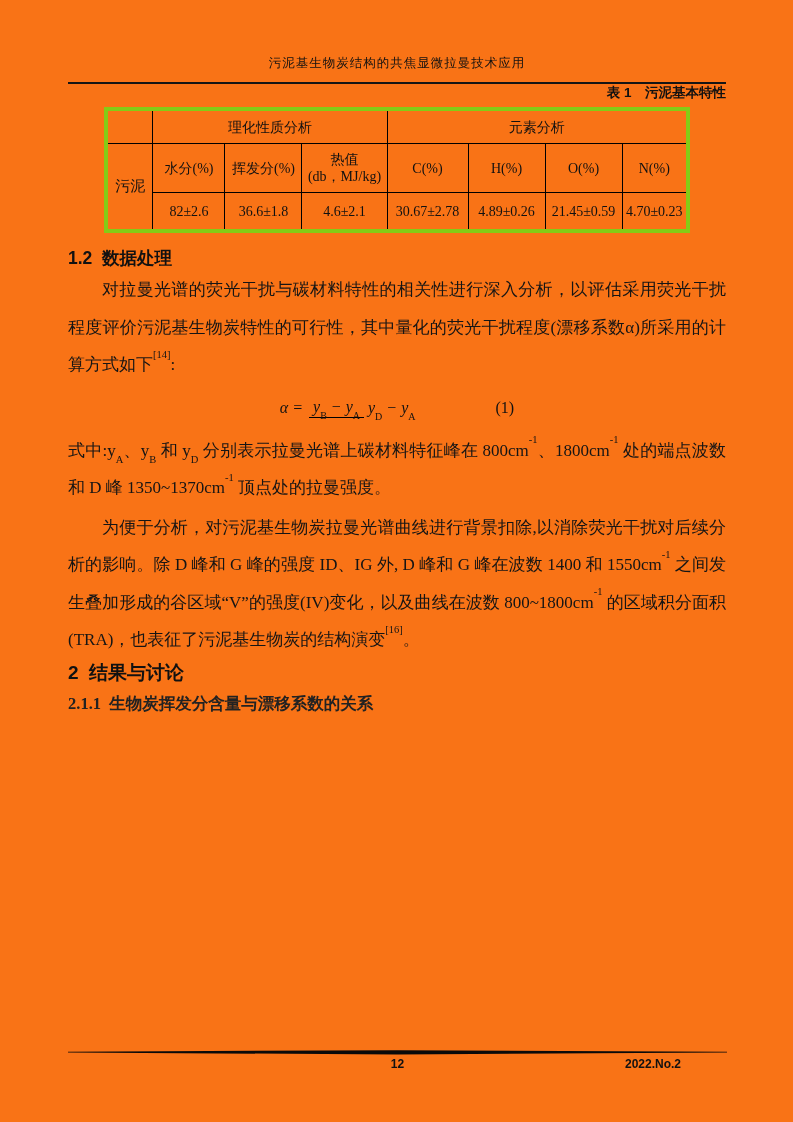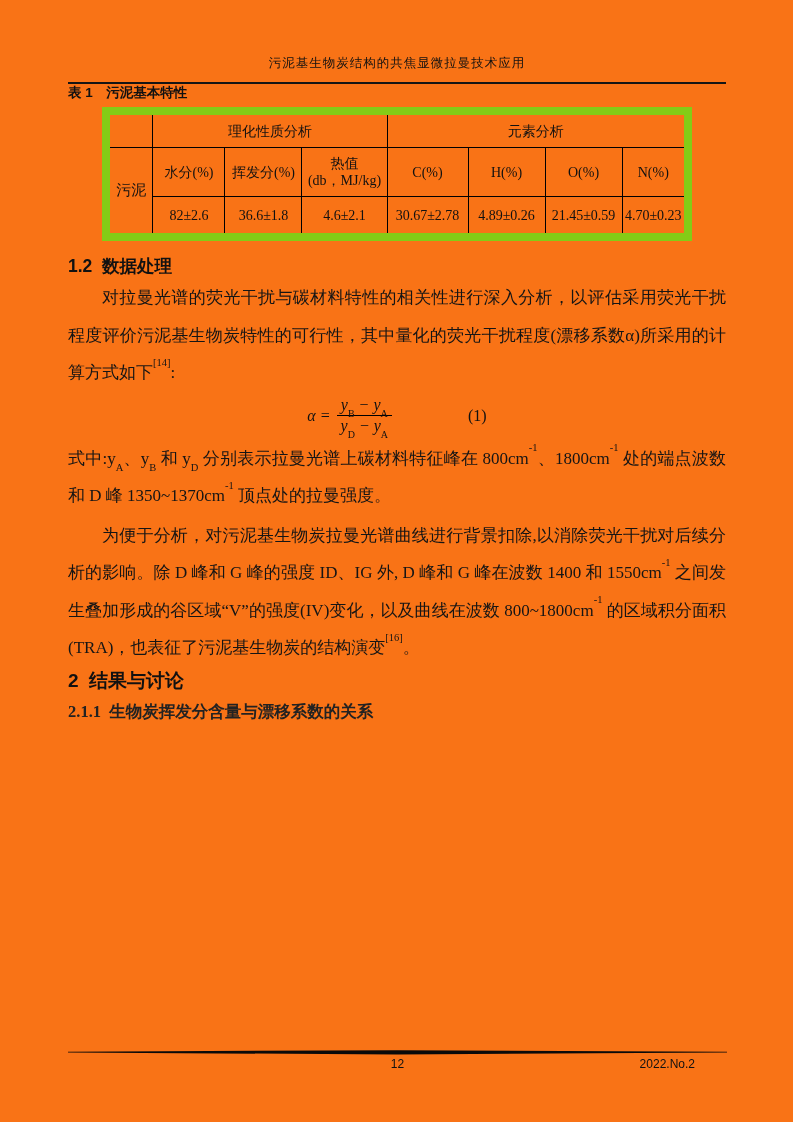--- a/index.html
+++ b/index.html
@@ -33,35 +33,35 @@
   }
   .indent{text-indent:2em;}
   .para sup, .rich sup{font-size:10.5px;position:relative;top:-0.55em;line-height:0;}
   .para sub, .rich sub{font-size:10.5px;position:relative;top:0.30em;line-height:0;}
   .p-intro{margin-top:3px;}
   .p-after-head{margin-top:2px;}
 
   
   .table-caption{
     margin-top:0;
-    text-align:left;
+    text-align:right;
     font-family:"Liberation Sans", sans-serif;
     font-weight:bold;
     font-size:13.5px;
     line-height:18px;
     white-space:pre-wrap;
   }
 
   
   table.props{
     border-collapse:collapse;
     margin:5px auto 0 auto;
     table-layout:fixed;
     width:582px;
-    border:8px solid #84cc16;
+    border:4px solid #84cc16;
     font-size:14px;
   }
   table.props td{
     border:1.5px solid #000;
     text-align:center;
     vertical-align:middle;
     padding:1px 2px;
     white-space:pre-line;
     line-height:17px;
   }
@@ -92,38 +92,39 @@
     height:48px;
     display:flex;
     align-items:center;
     justify-content:center;
     font-size:16px;
   }
   .formula{
     display:flex;align-items:center;
     font-style:italic;
   }
-  .frac{display:inline-flex;flex-direction:column;align-items:center;margin-left:6px;}
+  .frac{display:inline-flex;flex-direction:row;align-items:center;margin-left:6px;}
   .frac .num{border-bottom:1.4px solid #000;padding:0 4px 1px 4px;line-height:18px;}
   .frac .den{padding:1px 4px 0 4px;line-height:18px;}
   .frac sub{font-size:10px;position:relative;top:0.3em;font-style:normal;}
   .eq-number{margin-left:76px;font-style:normal;font-size:16px;}
 
   
   .footer{position:absolute;left:68px;top:1050px;width:659px;}
   .footer-rule{display:block;}
   .footer-texts{
     position:relative;
     font-family:"Liberation Sans", sans-serif;
     font-size:12px;
     height:16px;
     margin-top:2px;
+    font-weight:bold;
   }
   .page-number{position:absolute;left:0;right:0;text-align:center;}
-  .issue-label{position:absolute;right:32px;}
+  .issue-label{position:absolute;right:46px;}
 </style>
 </head>
 <body>
 
 <div class="page">
   <div class="content">
 
     <div class="running-header">污泥基生物炭结构的共焦显微拉曼技术应用</div>
 
 

